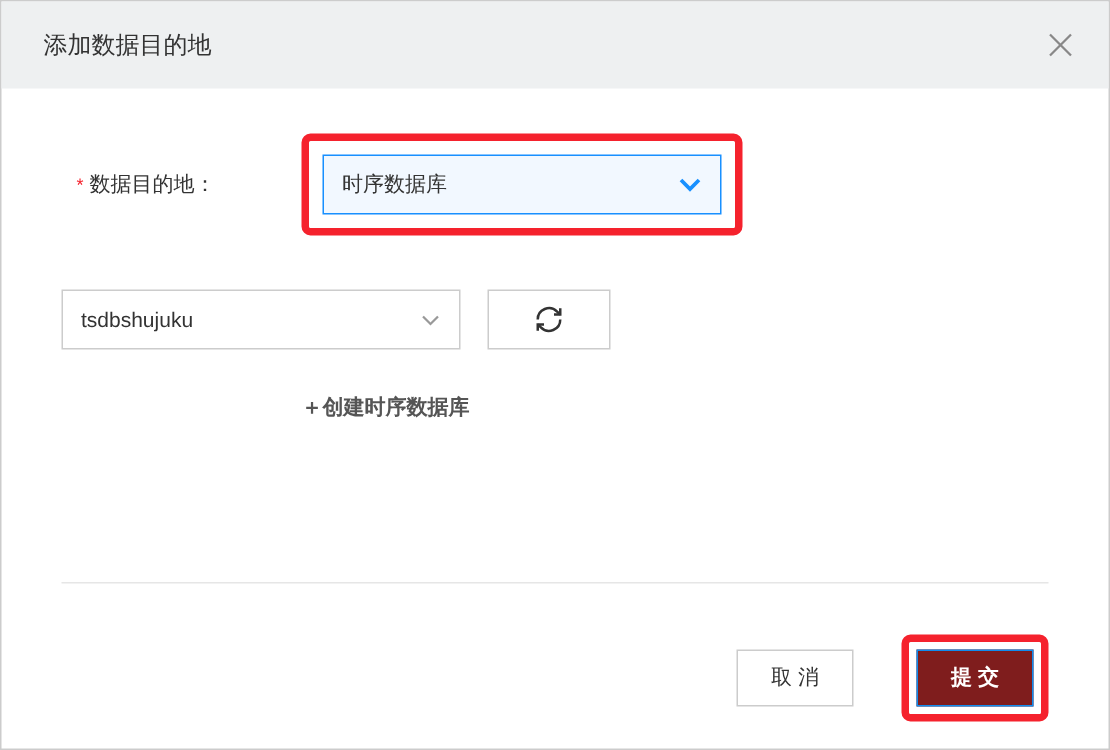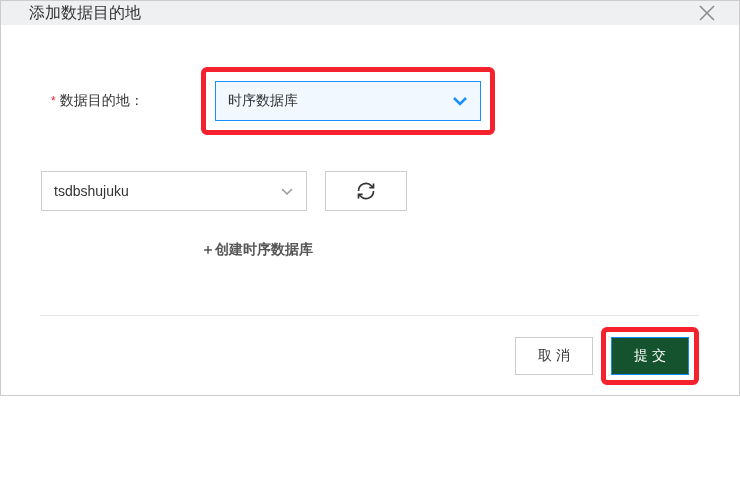--- a/index.html
+++ b/index.html
@@ -5,21 +5,21 @@
     * { margin: 0; padding: 0; box-sizing: border-box; }
     body {
       font-family: "Microsoft YaHei", "PingFang SC", Arial, sans-serif;
       background: #fff;
       width: 740px;
       height: 500px;
       position: relative;
     }
     .dialog {
       width: 740px;
-      height: 396px;
+      height: 500px;
       border: 1px solid #ccc;
       background: #fff;
       display: flex;
       flex-direction: column;
     }
     .dialog-header {
       height: 58px;
       background: #eef0f1;
       display: flex;
       align-items: center;
@@ -35,21 +35,20 @@
       height: 24px;
       cursor: pointer;
       color: #888;
       display: flex;
       align-items: center;
       justify-content: center;
     }
     .dialog-body {
       flex: 1;
       padding: 30px 20px 0 40px;
-      margin-top: 12px;
     }
     .form-row {
       display: flex;
       align-items: center;
       margin-bottom: 36px;
       min-height: 40px;
     }
     .form-label {
       width: 160px;
       text-align: left;
@@ -120,46 +119,47 @@
       margin-top: -6px;
       margin-bottom: 40px;
     }
     .create-link {
       cursor: pointer;
       color: #555;
       font-weight: bold;
     }
     .dialog-footer {
       border-top: 1px solid #e6e6e6;
-      margin: 16px 40px;
+      margin: 0 40px;
       display: flex;
       justify-content: flex-end;
       align-items: center;
-      padding-top: 11px;
+      padding-top: 34px;
       padding-bottom: 18px;
-      gap: 8px;
+      gap: 32px;
     }
     .btn {
       height: 38px;
       min-width: 78px;
       border: 1px solid #ccc;
       background: #fff;
       font-size: 14px;
       color: #333;
       display: flex;
       align-items: center;
       justify-content: center;
       cursor: pointer;
       letter-spacing: 4px;
       padding-left: 4px;
     }
     .btn.primary {
-      background: #14532d;
+      background: #7f1d1d;
       color: #fff;
       border-color: #108cee;
+      font-weight: bold;
     }
     .submit-highlight {
       padding: 5px;
       border: 5px solid #f5222d;
       border-radius: 6px;
     }
   </style>
 </head>
 <body>
 

